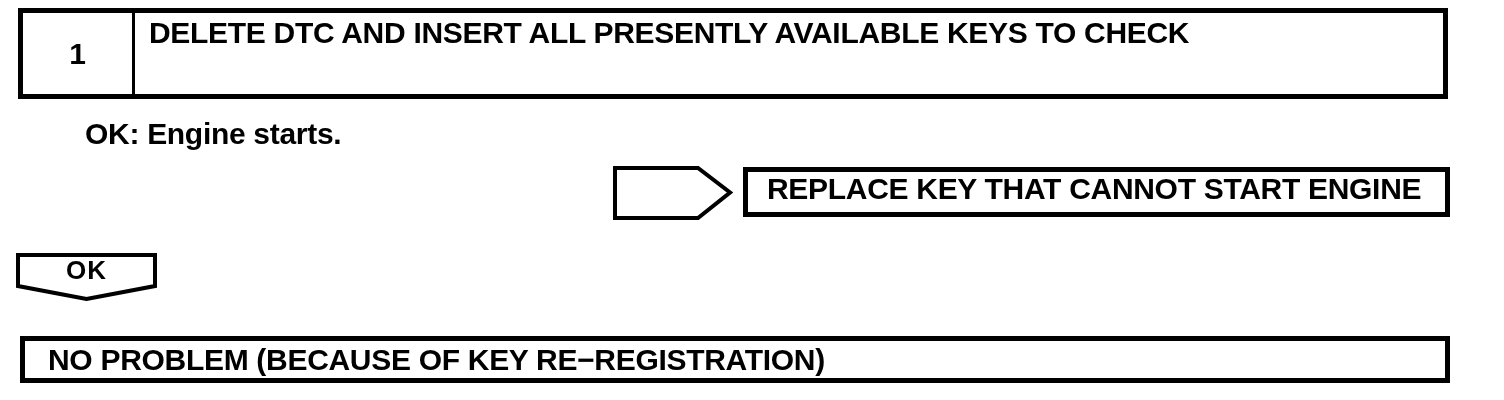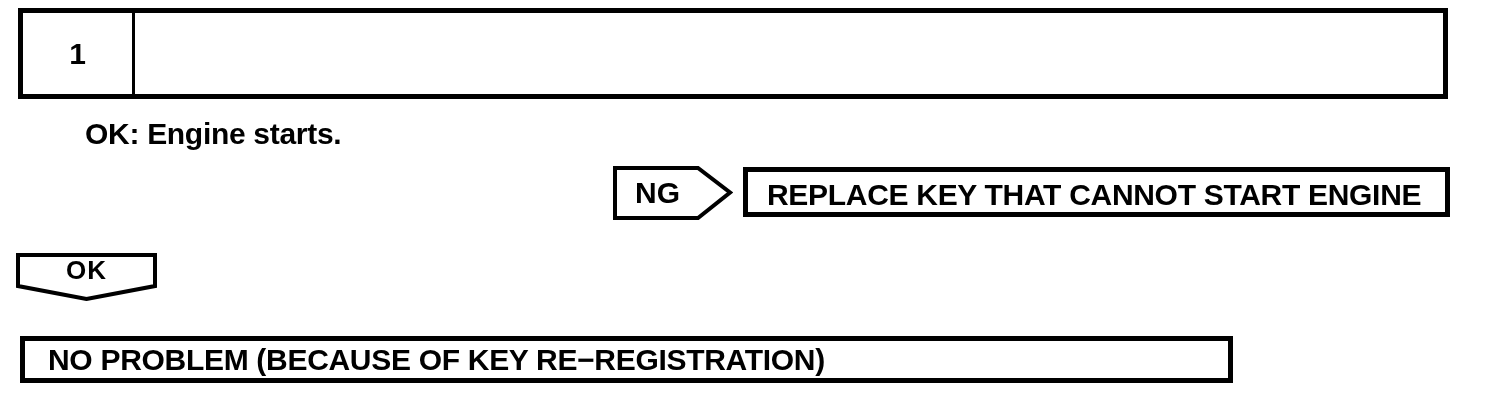--- a/index.html
+++ b/index.html
@@ -63,21 +63,21 @@
     display: flex; align-items: center; justify-content: center;
     font-size: 30px;
   }
 
   
   .ng-action-box {
     left: 743px; top: 167px;
     width: 707px; height: 50px;
     border: 5px solid #000;
     display: flex;
-    align-items: flex-end;
+    align-items: flex-start;
     padding-left: 19px;
     font-size: 30px;
     letter-spacing: -0.3px;
     white-space: nowrap;
     background: #fff;
   }
 
   
   .ok-connector {
     left: 16px; top: 253px;
@@ -89,47 +89,47 @@
     left: 0; top: 2px;
     width: 141px; height: 31px;
     display: flex; align-items: center; justify-content: center;
     font-size: 26px;
     letter-spacing: 1px;
   }
 
   
   .result-box {
     left: 20px; top: 336px;
-    width: 1213px; height: 47px;
+    width: 1430px; height: 47px;
     border: 5px solid #000;
     display: flex;
     align-items: center;
     padding-left: 23px;
     font-size: 30px;
     letter-spacing: -0.3px;
     white-space: nowrap;
     background: #fff;
   }
 </style>
 </head>
 <body>
 
 <div class="abs step-box">
   <div class="step-number-cell">1</div>
   <div class="step-text-cell">
+    <div>DELETE DTC AND INSERT ALL PRESENTLY AVAILABLE KEYS TO CHECK</div>
   </div>
 </div>
 
 <div class="abs ok-condition">OK: Engine starts.</div>
 
 <div class="abs ng-connector">
   <svg width="120" height="54" viewBox="0 0 120 54">
     <polygon points="2,2 85,2 117,26.5 85,52 2,52" fill="#ffffff" stroke="#000000" stroke-width="4" stroke-linejoin="miter"></polygon>
   </svg>
-  <span class="label">NG</span>
 </div>
 
 <div class="abs ng-action-box">
   <span>REPLACE KEY THAT CANNOT START ENGINE</span>
 </div>
 
 <div class="abs ok-connector">
   <svg width="141" height="48" viewBox="0 0 141 48">
     <polygon points="2,2 139,2 139,33 70.5,46 2,33" fill="#ffffff" stroke="#000000" stroke-width="4" stroke-linejoin="miter"></polygon>
   </svg>

